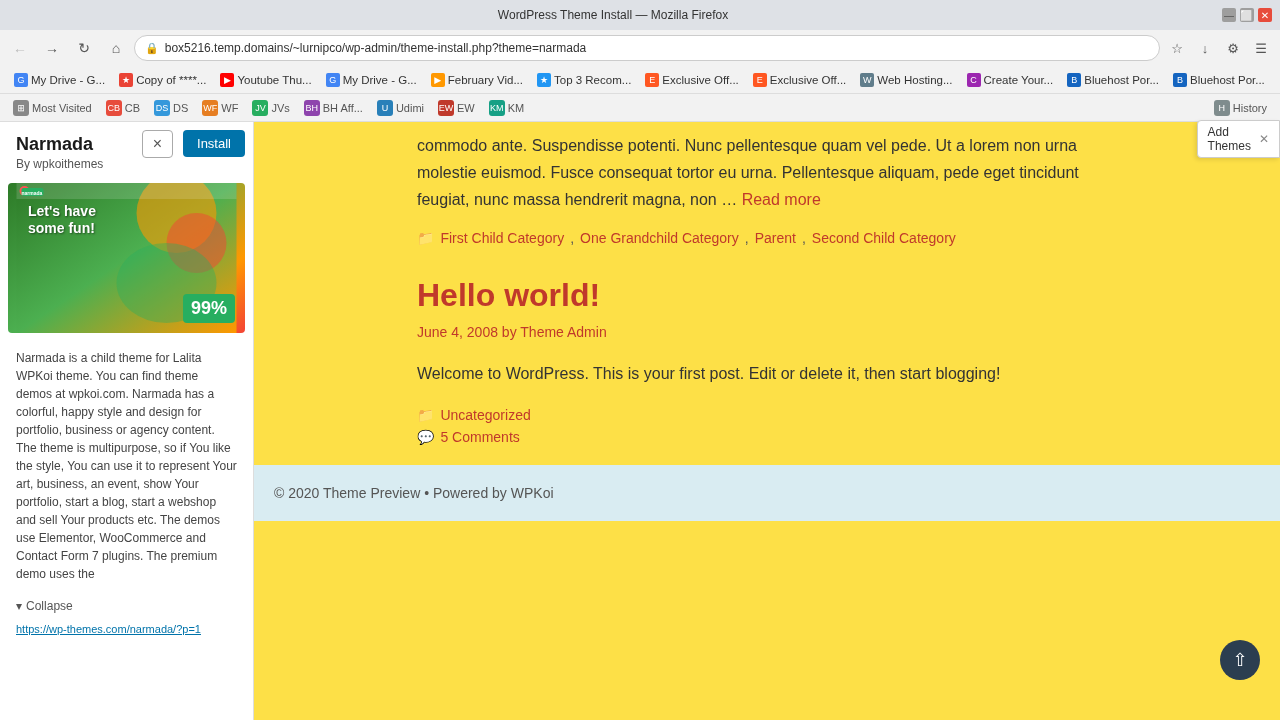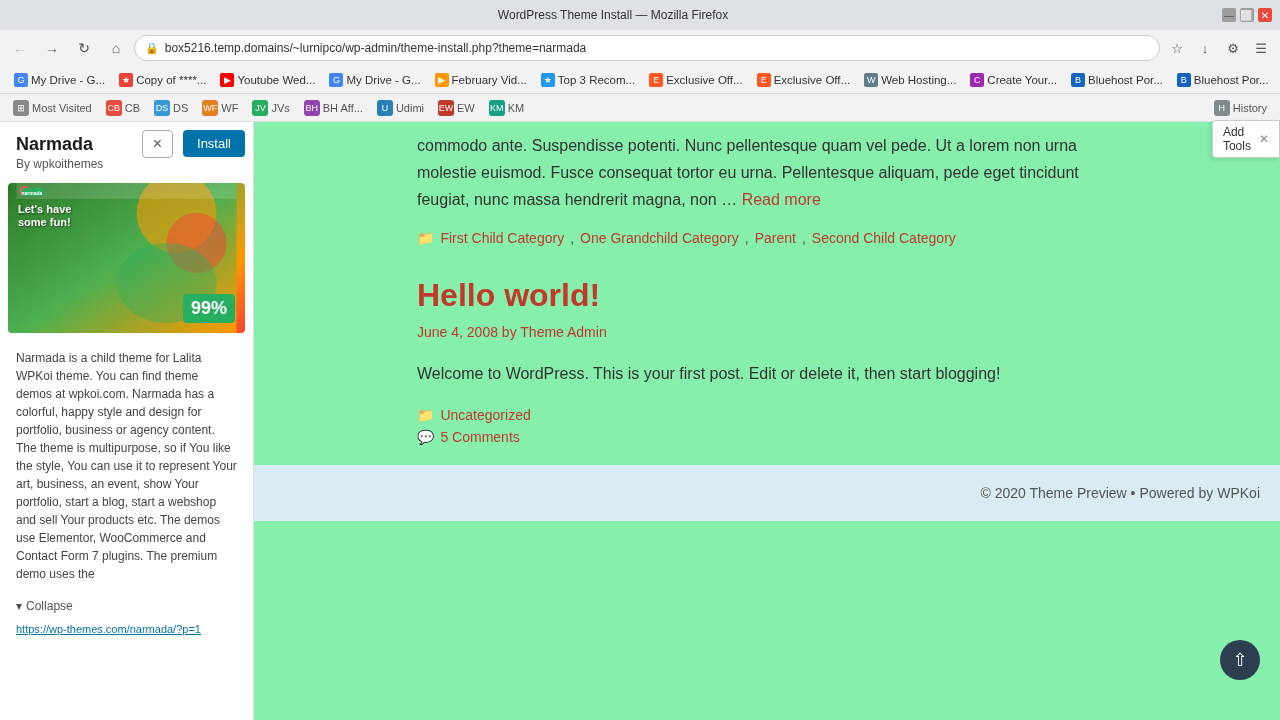--- a/index.html
+++ b/index.html
@@ -40,52 +40,52 @@
     
     .main-area { flex: 1; display: flex; overflow: hidden; }
 
     
     .sidebar { width: 254px; background: white; border-right: 1px solid #ddd; display: flex; flex-direction: column; overflow-y: auto; position: relative; }
     .sidebar-header { padding: 12px 16px 4px; }
     .sidebar-theme-name { font-size: 18px; font-weight: 600; color: #1a1a1a; }
     .sidebar-theme-author { font-size: 12px; color: #555; margin-top: 2px; }
     .sidebar-preview { width: calc(100% - 16px); margin: 8px 8px; border-radius: 4px; overflow: hidden; background: #f5f5f5; height: 150px; position: relative; }
     .preview-img { width: 100%; height: 100%; background: linear-gradient(135deg, #2d7a27 0%, #4caf50 40%, #ff9800 80%, #f44336 100%); display: flex; align-items: center; justify-content: center; position: relative; overflow: hidden; }
-    .preview-text { position: absolute; top: 20px; left: 10px; font-size: 11px; font-weight: bold; color: white; text-shadow: 1px 1px 2px rgba(0,0,0,0.5); line-height: 1.2; }
+    .preview-text { position: absolute; top: 20px; left: 20px; font-size: 14px; font-weight: bold; color: white; text-shadow: 1px 1px 2px rgba(0,0,0,0.5); line-height: 1.2; }
     .preview-badge { position: absolute; bottom: 10px; right: 10px; background: #27ae60; color: white; font-size: 18px; font-weight: bold; padding: 4px 8px; border-radius: 4px; }
     .sidebar-rating { padding: 8px 16px; font-size: 12px; color: #555; }
     .sidebar-version { padding: 4px 16px; font-size: 12px; color: #333; font-weight: 500; }
     .sidebar-description { padding: 8px 16px; font-size: 12px; color: #444; line-height: 1.5; }
     .install-btn { position: absolute; top: 8px; right: 8px; background: #0073aa; color: white; border: none; padding: 6px 14px; border-radius: 4px; font-size: 13px; cursor: pointer; font-weight: 500; }
     .close-btn { position: absolute; top: 8px; right: 80px; background: transparent; border: 1px solid #aaa; color: #555; padding: 5px 10px; border-radius: 4px; font-size: 16px; cursor: pointer; line-height: 1; }
     .collapse-btn { padding: 8px 16px; font-size: 12px; color: #555; display: flex; align-items: center; gap: 4px; cursor: pointer; }
     .sidebar-url { padding: 2px 16px 8px; font-size: 11px; color: #0073aa; text-decoration: underline; cursor: pointer; }
 
     
-    .page-content { flex: 1; background: #86efac; overflow-y: auto; padding: 0; }
+    .page-content { flex: 1; background: #fde047; overflow-y: auto; padding: 0; }
     .content-wrapper { max-width: 760px; margin: 0 auto; padding: 10px 30px 0; }
     .excerpt-text { font-size: 16px; line-height: 1.7; color: #333; margin-bottom: 10px; }
     .read-more { color: #c0392b; text-decoration: none; font-size: 16px; }
     .categories-line { display: flex; align-items: center; gap: 6px; flex-wrap: wrap; margin: 16px 0 30px; font-size: 14px; color: #555; }
     .cat-icon { color: #555; }
     .cat-link { color: #c0392b; text-decoration: none; }
     .cat-sep { color: #555; }
 
     
     .post-title { font-size: 32px; font-weight: 600; color: #c0392b; margin-bottom: 10px; line-height: 1.2; }
     .post-meta { font-size: 14px; color: #c0392b; margin-bottom: 20px; }
     .post-meta a { color: #c0392b; text-decoration: none; }
     .post-content { font-size: 16px; line-height: 1.7; color: #333; margin-bottom: 20px; }
     .post-footer { margin-top: 10px; }
     .post-footer-item { display: flex; align-items: center; gap: 6px; margin-bottom: 6px; font-size: 14px; color: #555; }
     .post-footer-icon { color: #555; }
     .post-footer-link { color: #c0392b; text-decoration: none; }
 
     
-    .page-footer { background: #d9ecf2; padding: 20px; text-align: right; font-size: 14px; color: #555; margin-top: 20px; }
+    .page-footer { background: #d9ecf2; padding: 20px; text-align: left; font-size: 14px; color: #555; margin-top: 20px; }
 
     
     .back-to-top { position: fixed; bottom: 40px; right: 20px; width: 40px; height: 40px; background: #2c3e50; color: white; border-radius: 50%; display: flex; align-items: center; justify-content: center; cursor: pointer; font-size: 18px; z-index: 100; }
 
     
     .sidebar::-webkit-scrollbar, .page-content::-webkit-scrollbar { width: 6px; }
     .sidebar::-webkit-scrollbar-thumb, .page-content::-webkit-scrollbar-thumb { background: #ccc; border-radius: 3px; }
 
     
     .add-themes-tab { position: absolute; top: 0; right: 0; background: white; border: 1px solid #ccc; border-radius: 4px 0 0 4px; padding: 4px 10px; font-size: 12px; color: #333; display: flex; align-items: center; gap: 4px; cursor: pointer; box-shadow: -2px 2px 4px rgba(0,0,0,0.1); }
@@ -126,21 +126,21 @@
     <div class="bookmark-item">
       <div class="bookmark-favicon" style="background:#4285F4;">G</div>
       <span>My Drive - G...</span>
     </div>
     <div class="bookmark-item">
       <div class="bookmark-favicon" style="background:#EA4335;">★</div>
       <span>Copy of ****...</span>
     </div>
     <div class="bookmark-item">
       <div class="bookmark-favicon" style="background:#FF0000;">▶</div>
-      <span>Youtube Wed...</span>
+      <span>Youtube Thu...</span>
     </div>
     <div class="bookmark-item">
       <div class="bookmark-favicon" style="background:#4285F4;">G</div>
       <span>My Drive - G...</span>
     </div>
     <div class="bookmark-item">
       <div class="bookmark-favicon" style="background:#FF9800;">▶</div>
       <span>February Vid...</span>
     </div>
     <div class="bookmark-item">
@@ -305,20 +305,20 @@
 
       <div class="page-footer">
         <span>© 2020 Theme Preview • Powered by WPKoi</span>
       </div>
     </div>
 
   </div>
 
   <div style="position:fixed; top: 120px; right: 0; z-index: 200;">
     <div class="add-themes-tab">
-      <span>Add Tools</span>
+      <span>Add Themes</span>
       <span style="margin-left:4px;color:#888;">✕</span>
     </div>
   </div>
 
   <div class="back-to-top">⇧</div>
 
 </div>
 
 </body></html>

